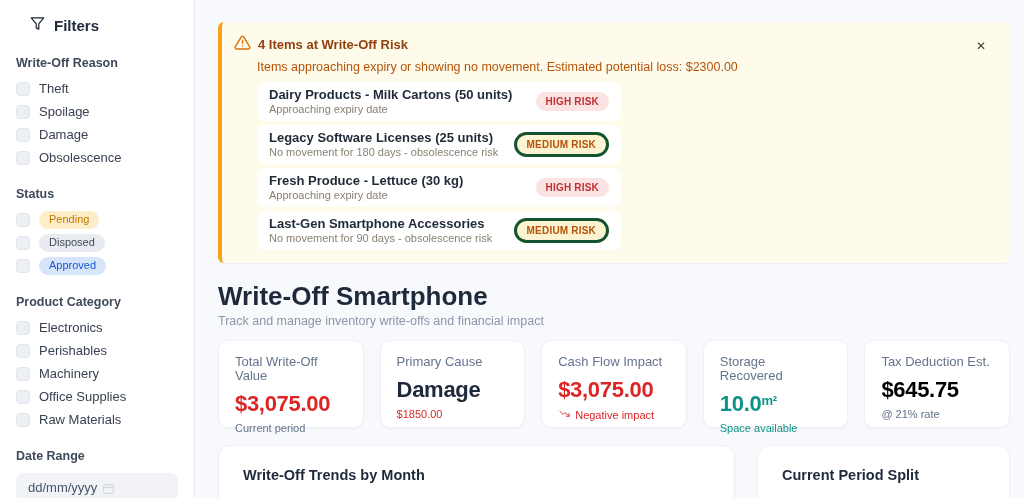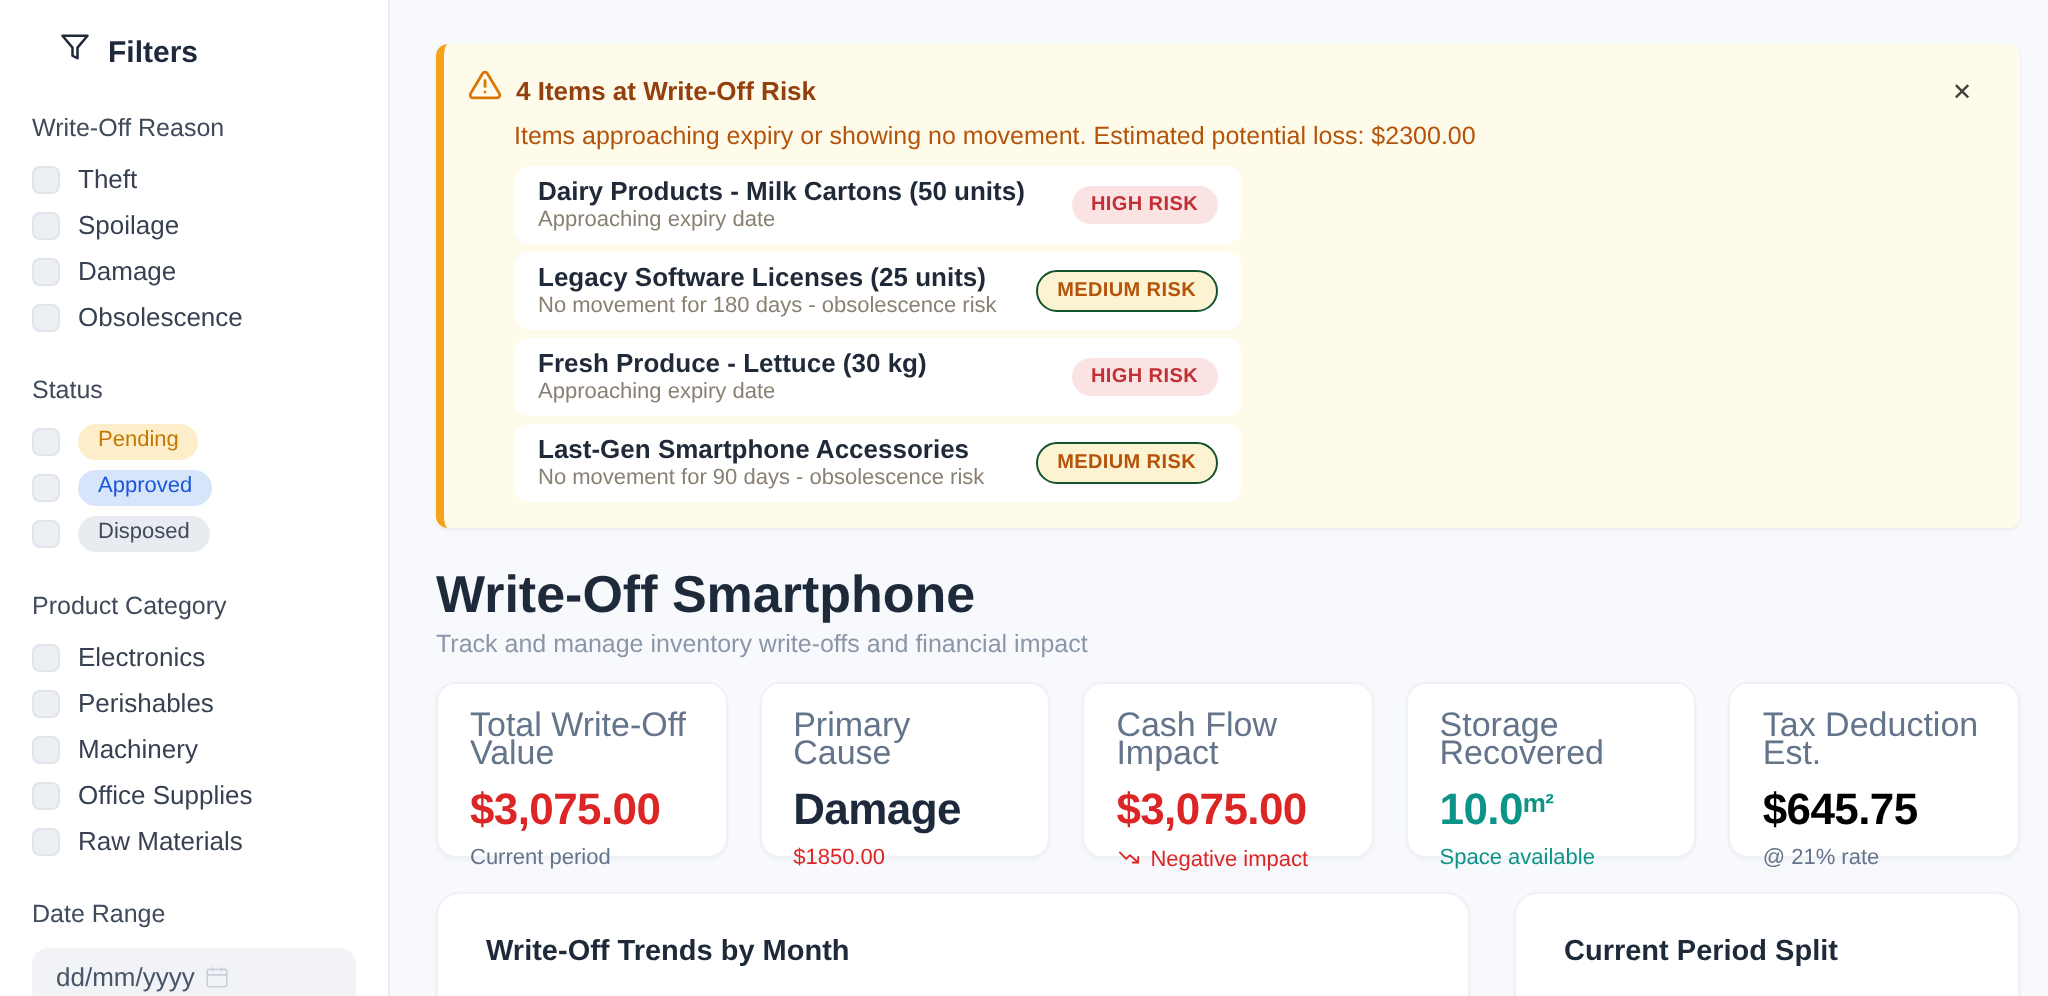--- a/index.html
+++ b/index.html
@@ -14,21 +14,21 @@
   
   .sidebar {
     position:absolute; left:0; top:0; width:195px; height:498px;
     background:#ffffff; border-right:1px solid #e7ebf1;
     padding:16px 16px 0 16px;
   }
   .filters-head { display:flex; align-items:center; gap:9px; margin-left:14px; }
   .filters-head svg { width:15px; height:15px; stroke:#1f2937; fill:none; stroke-width:2; }
   .filters-title { font-size:15px; font-weight:700; color:#1e293b; }
 
-  .sec-label { font-size:12.5px; font-weight:400; color:#3f4a5a; margin:21px 0 10px 0; }
+  .sec-label { font-size:12.5px; font-weight:700; color:#3f4a5a; margin:21px 0 10px 0; }
   .check-row { display:flex; align-items:center; gap:9px; margin-bottom:6px; height:17px; cursor:pointer; }
   .cb { width:14px; height:14px; border-radius:4px; background:#eceff4; border:1px solid #e0e4eb; flex:0 0 auto; }
   .check-label { font-size:13px; color:#374151; }
 
   .badge-filter { font-size:11px; padding:2px 10px 3px; border-radius:10px; line-height:13px; }
   .badge-filter.pending  { background:#fdeec9; color:#c27803; }
   .badge-filter.approved { background:#d7e5fb; color:#1a56db; }
   .badge-filter.disposed { background:#e8ebf0; color:#3f4a5a; }
 
   .date-wrap { position:relative; width:162px; height:29px; margin-bottom:2px; }
@@ -59,31 +59,31 @@
   }
   .alert-items { margin-left:23px; width:364px; }
   .alert-item {
     background:#ffffff; border-radius:8px; padding:5px 12px; margin-bottom:4px;
     display:flex; justify-content:space-between; align-items:center; min-height:38px;
   }
   .item-name { font-size:13px; font-weight:700; color:#1f2937; line-height:15px; }
   .item-detail { font-size:11px; color:#8a8072; line-height:13px; margin-top:1px; }
   .risk-badge { font-size:10px; font-weight:700; padding:4px 10px; border-radius:999px; letter-spacing:.2px; white-space:nowrap; }
   .risk-badge.high   { background:#fbe3e3; color:#c03034; }
-  .risk-badge.medium { background:#fcf3d2; color:#b45309; border:1px solid #14532d; }
+  .risk-badge.medium { background:#fcf3d2; color:#b45309; border:3px solid #14532d; }
 
   .page-title { margin-top:18px; font-size:26px; font-weight:600; color:#1e2a3a; line-height:30px; }
   .page-sub { margin-top:3px; font-size:12.5px; color:#8b97a8; }
 
   .stats-row { display:flex; gap:16px; margin-top:12px; width:792px; }
   .stat-card {
     flex:1 1 0; background:#fff; border:1px solid #eef1f6; border-radius:10px;
     padding:14px 16px 12px; box-shadow:0 1px 2px rgba(15,23,42,.04); height:88px;
   }
-  .stat-label { font-size:17px; color:#64748b; line-height:14px; }
+  .stat-label { font-size:13px; color:#64748b; line-height:14px; }
   .stat-value { margin-top:6px; font-size:22px; font-weight:700; line-height:24px; letter-spacing:-.3px; }
   .stat-value .unit { font-size:13px; font-weight:700; vertical-align:6px; }
   .stat-sub { margin-top:6px; font-size:11px; line-height:12px; display:flex; align-items:center; gap:4px; }
   .stat-sub svg { width:13px; height:11px; stroke:#dc2626; fill:none; stroke-width:2; }
   .red   { color:#dc2626; } .dark { color:#1e293b; } .teal { color:#0d9488; }
   .green { color:#000000; } .gray { color:#64748b; }
 
   .panels-row { display:flex; gap:22px; margin-top:17px; width:792px; }
   .panel {
     background:#fff; border:1px solid #eef1f6; border-radius:12px;
@@ -133,26 +133,26 @@
   <div class="sec-label">Status</div>
   <div>
 
       <label class="check-row">
         <span class="cb"></span>
         <span class="badge-filter pending">Pending</span>
       </label>
 
       <label class="check-row">
         <span class="cb"></span>
+        <span class="badge-filter disposed">Disposed</span>
+      </label>
+
+      <label class="check-row">
+        <span class="cb"></span>
         <span class="badge-filter approved">Approved</span>
-      </label>
-
-      <label class="check-row">
-        <span class="cb"></span>
-        <span class="badge-filter disposed">Disposed</span>
       </label>
     </div>
 
   <div class="sec-label">Product Category</div>
   <div>
 
       <label class="check-row">
         <span class="cb"></span>
         <span class="check-label">Electronics</span>
       </label>

